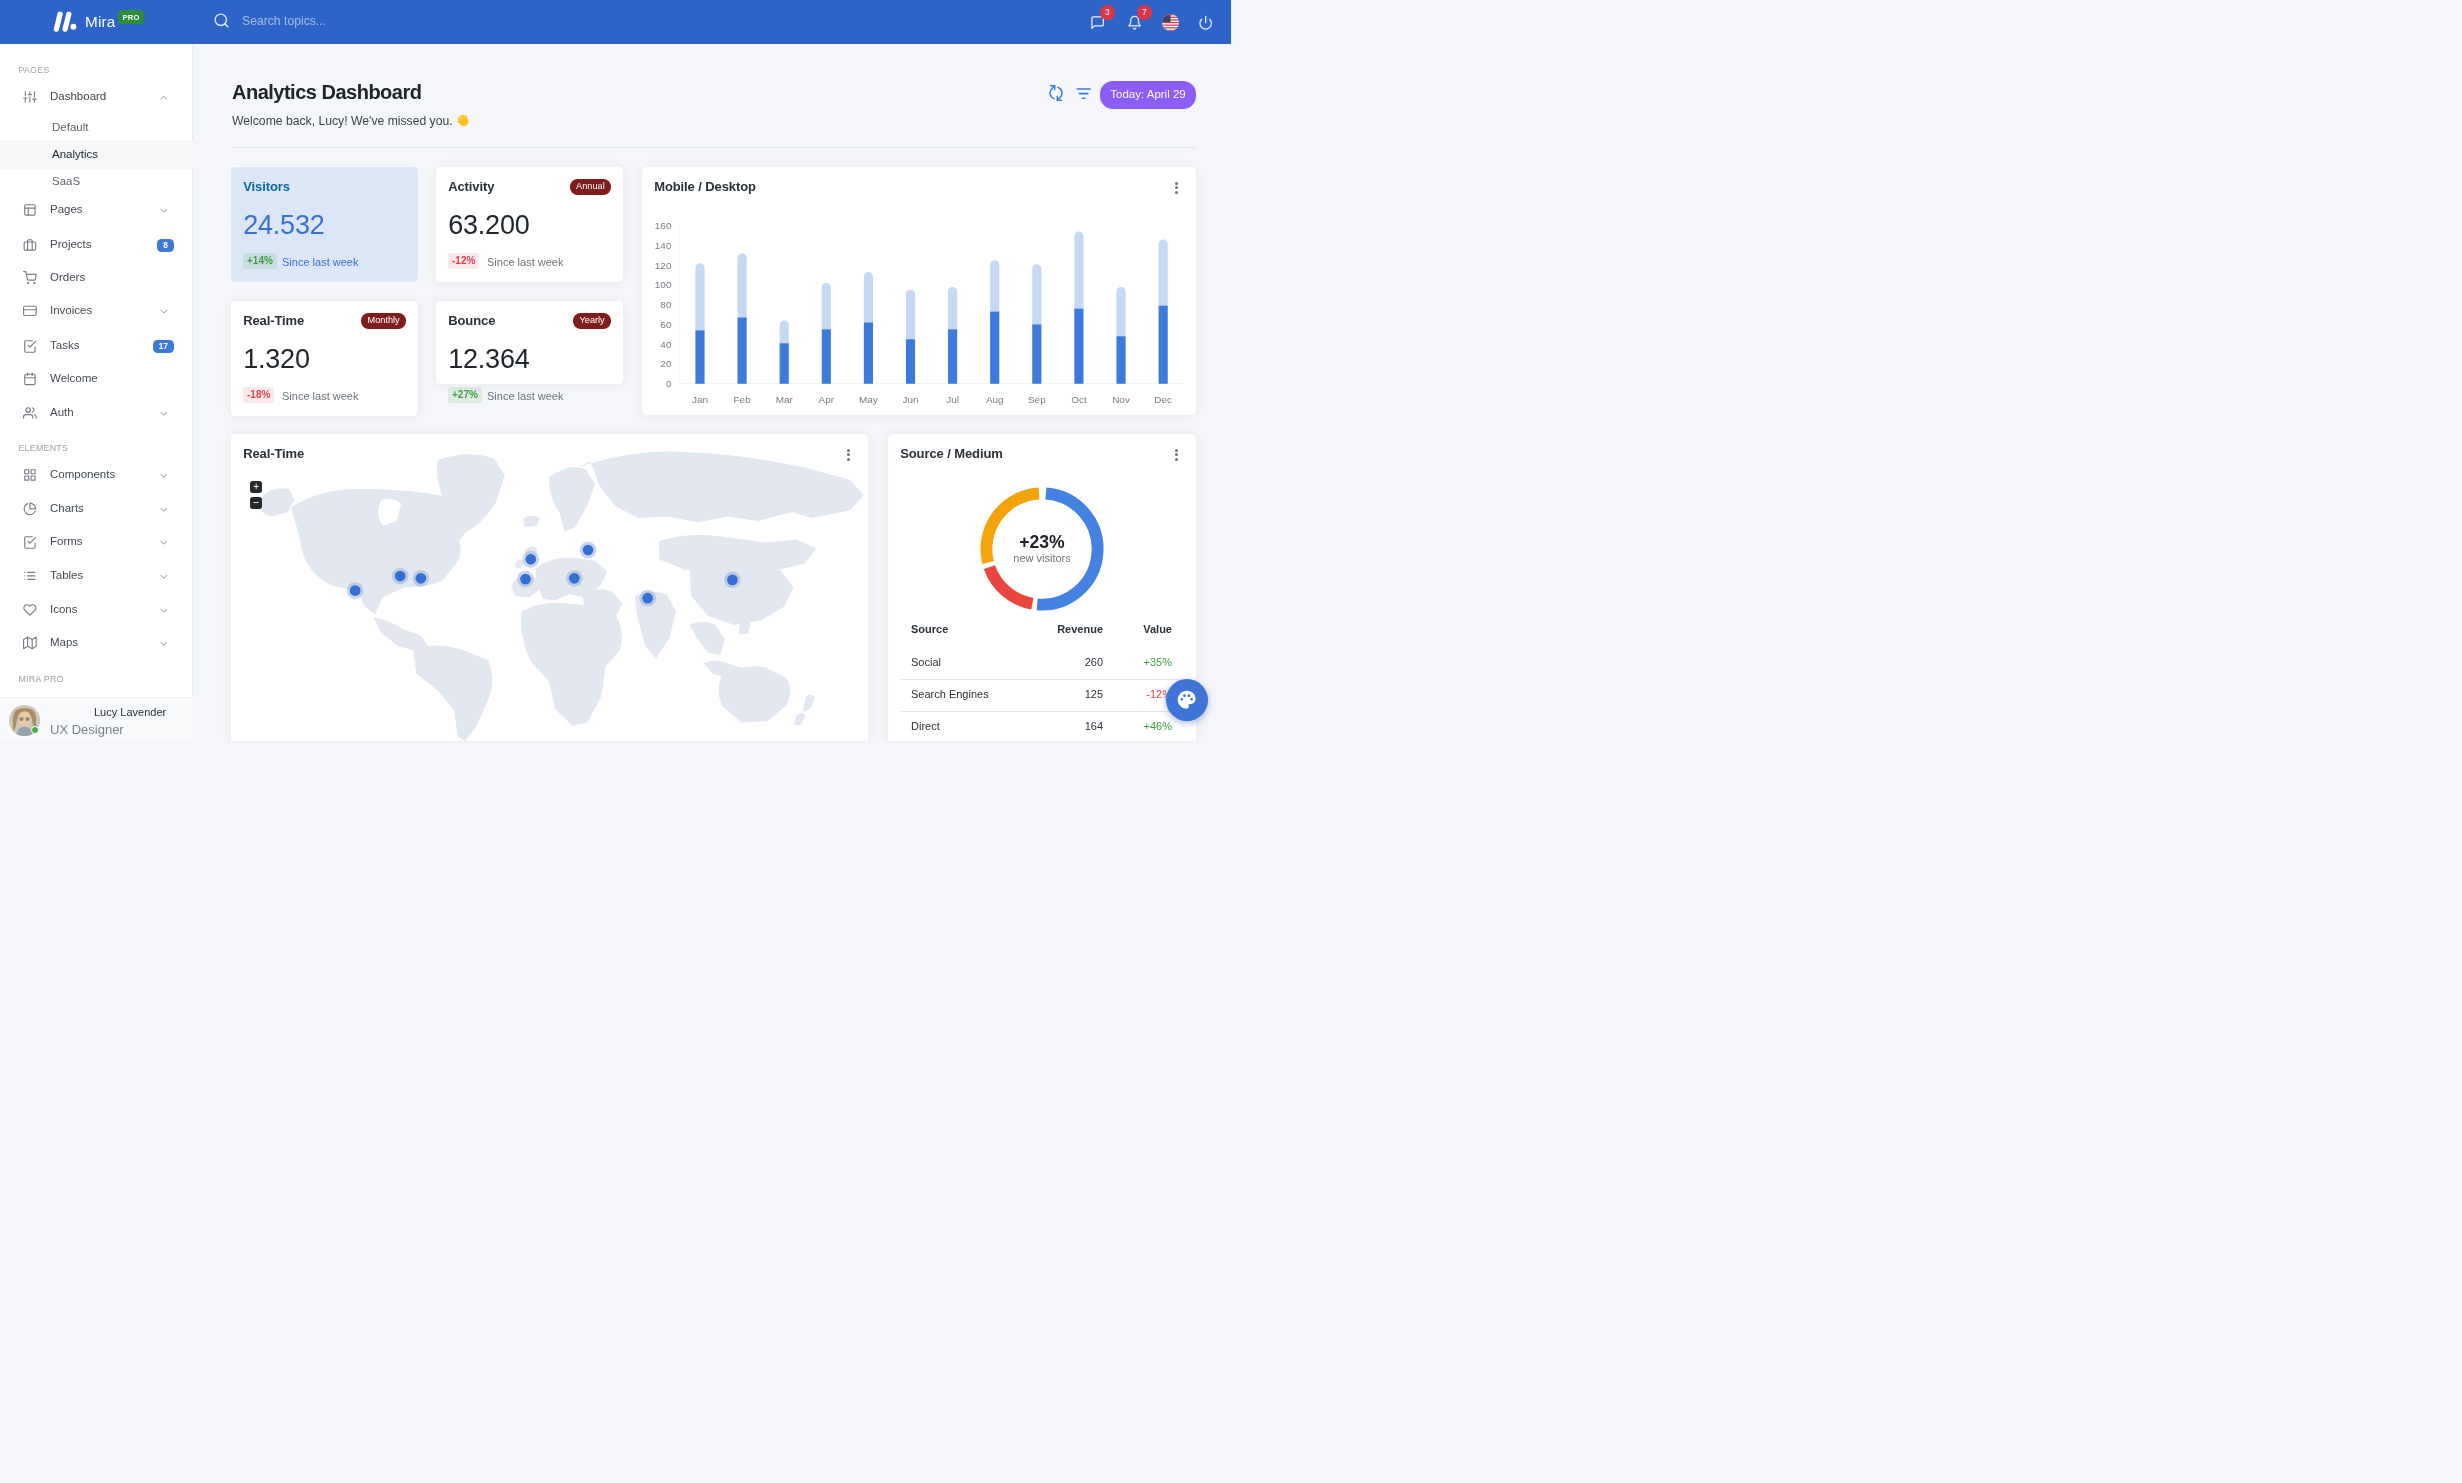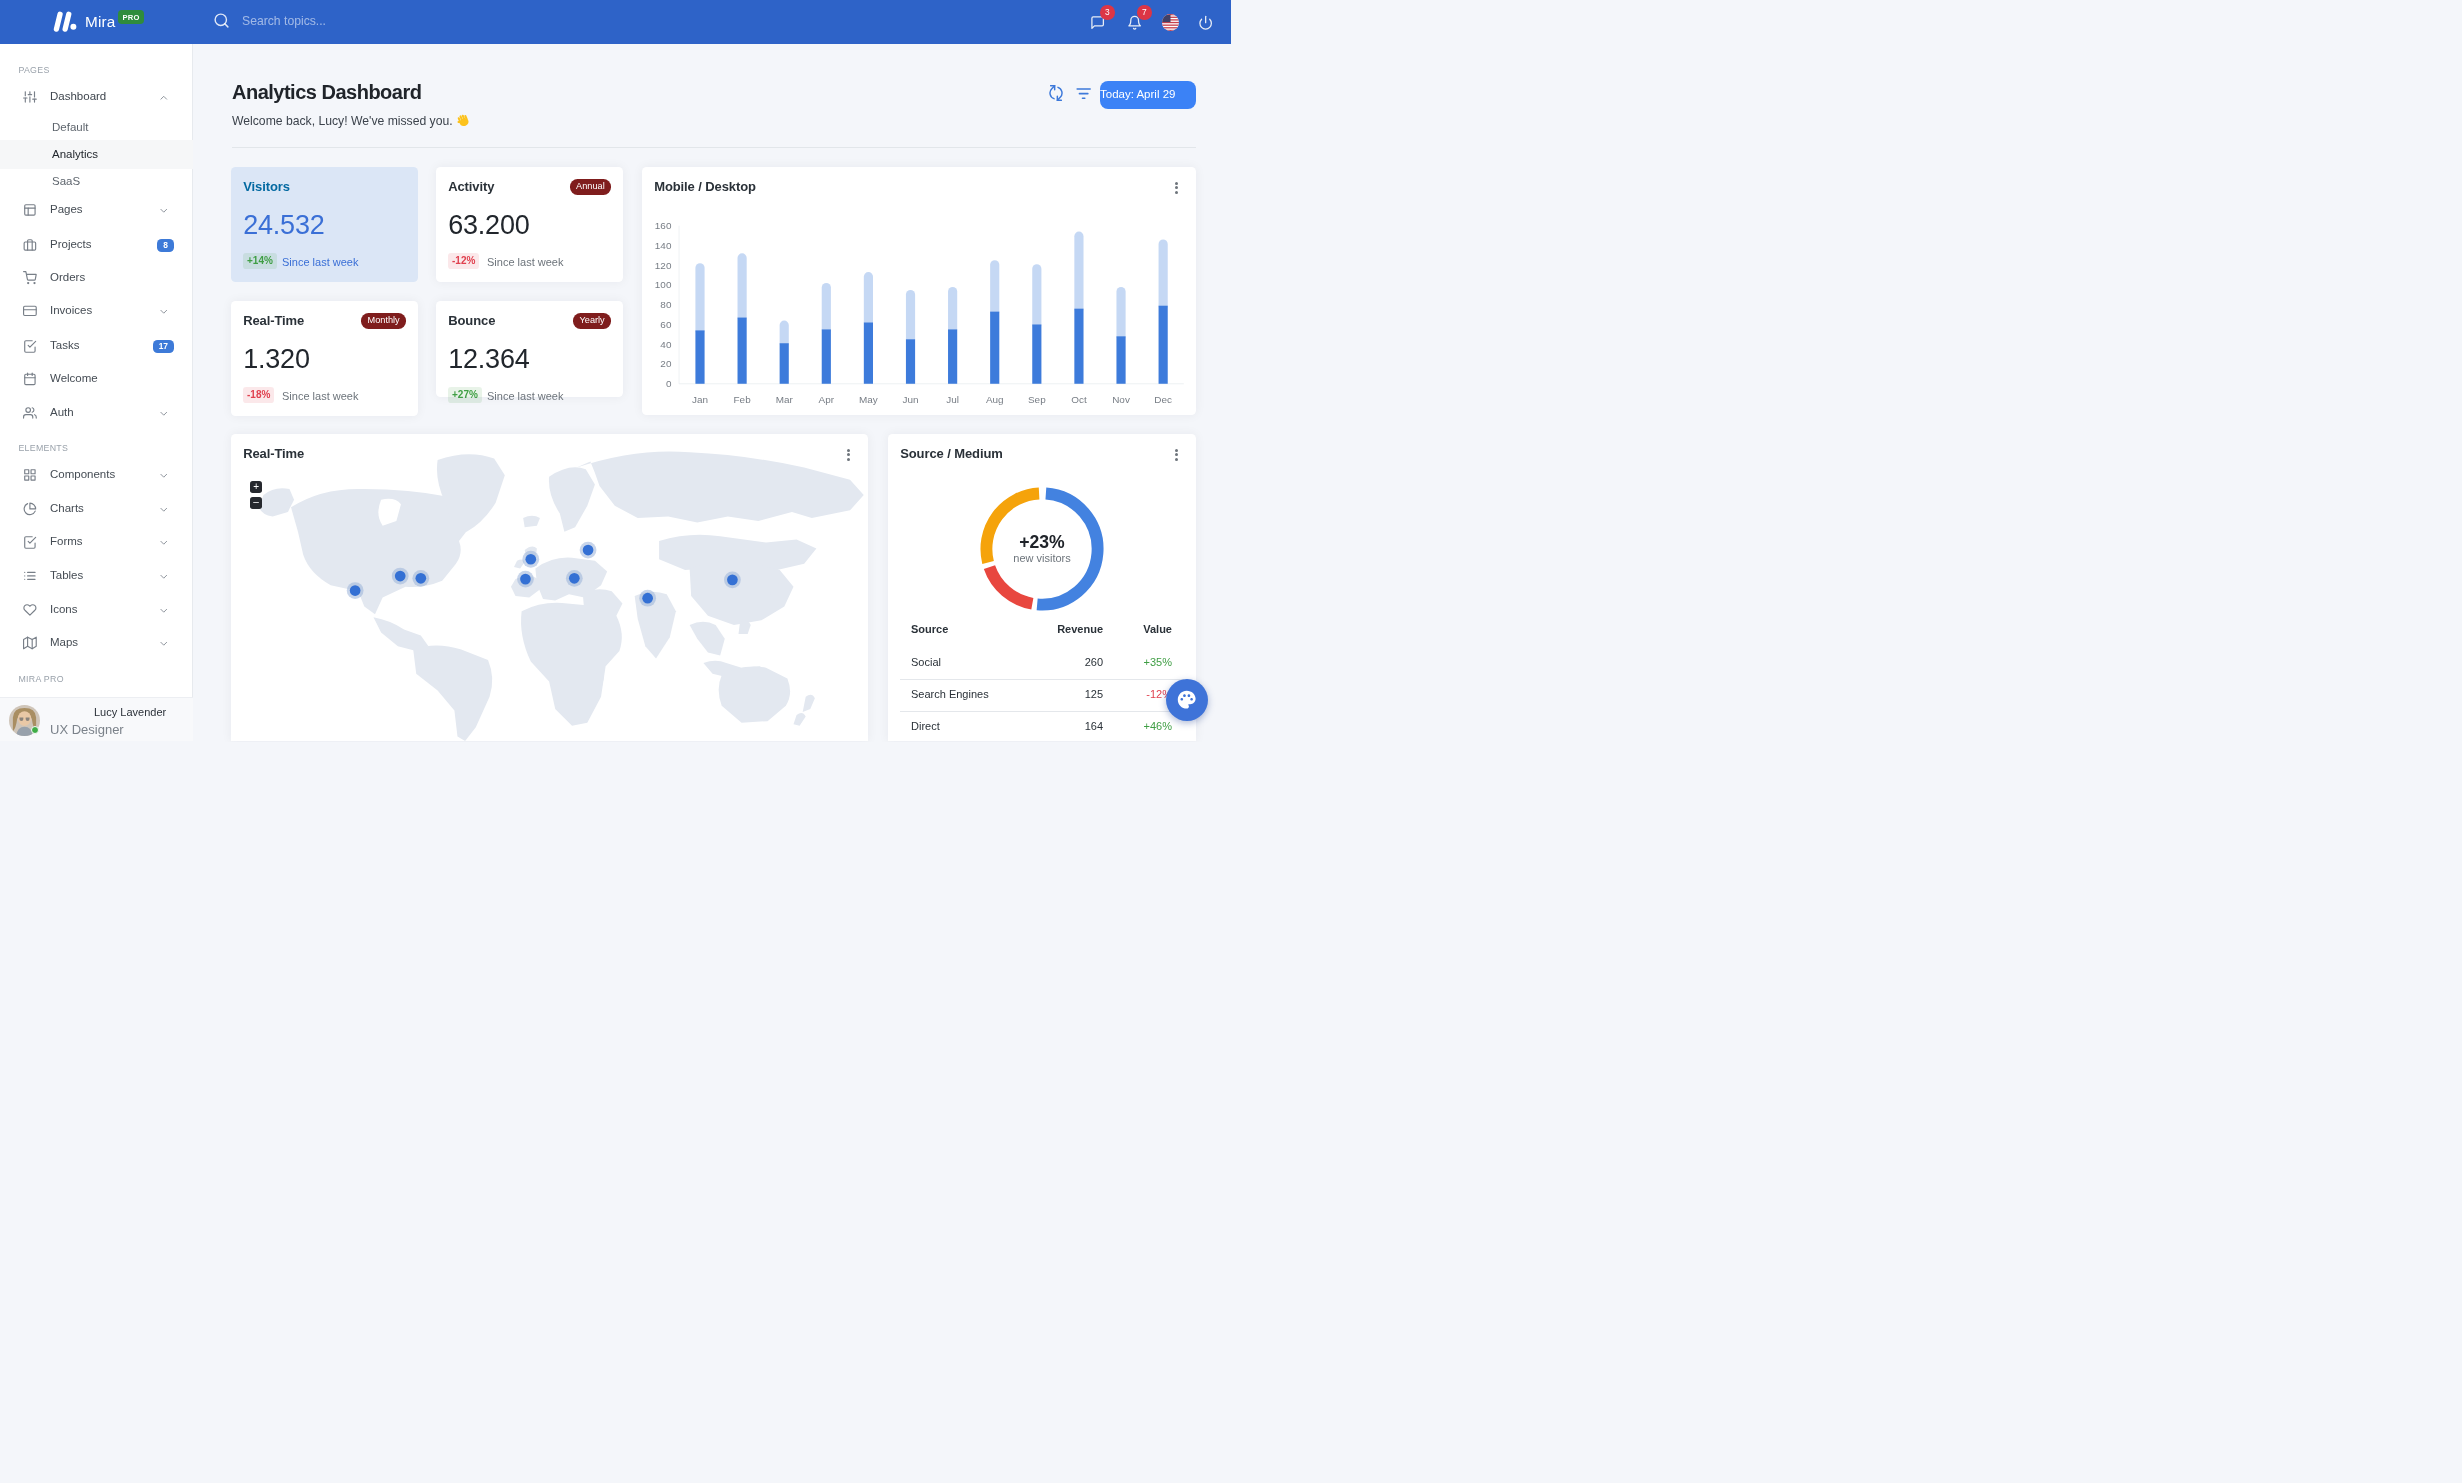--- a/index.html
+++ b/index.html
@@ -25,21 +25,21 @@
 .sb-item .ic { position:absolute; left:23px; top:8.4px; width:13.8px; height:13.8px; color:#787f88; }
 .sb-item .tx { position:absolute; left:50px; top:7.6px; font-size:11.5px; color:#454c54; }
 .sb-sub { position:absolute; left:52px; font-size:11.5px; color:#5e656d; }
 .sb-chev { position:absolute; left:158px; top:10px; width:11.5px; height:11.5px; color:#8a9099; }
 .sb-badge { position:absolute; background:#3d7ad8; color:#fff; font-size:8.4px; font-weight:700; border-radius:4.6px; text-align:center; }
 #active-item { position:absolute; left:0; top:96px; width:193px; height:29px; background:#f6f7f8; }
 #sb-footer { position:absolute; left:0; top:653px; width:193px; height:44px; background:#f8f9fb; border-top:0.8px solid #eceef2; }
 h1.title { position:absolute; left:232px; top:81px; font-size:20px; font-weight:700; color:#20242a; letter-spacing:-0.5px; }
 #subtitle { position:absolute; left:232px; top:113px; font-size:12.2px; color:#3c434c; }
 #hr { position:absolute; left:232px; top:147px; width:964px; height:0.8px; background:#e2e6ea; }
-#btn-today { position:absolute; left:1100px; top:81px; width:96px; height:27.5px; background:#3b82f6; border-radius:8px; color:#fff; font-size:11.5px; line-height:27.5px; }
+#btn-today { position:absolute; left:1100px; top:81px; width:96px; height:27.5px; background:#8b5cf6; border-radius:13px; color:#fff; font-size:11.5px; text-align:center; line-height:27.5px; }
 #ico-refresh { position:absolute; left:1048px; top:85px; color:#3d79da; }
 #ico-filter { position:absolute; left:1076px; top:86px; color:#3d79da; }
 .card { position:absolute; background:#fff; border-radius:4.6px; box-shadow:0 0 10.7px 0 rgba(33,40,50,.06); }
 .ctitle { position:absolute; left:12.2px; top:11.5px; font-size:13px; font-weight:700; color:#2a3138; letter-spacing:-0.1px; }
 .dots3 { position:absolute; width:3.1px; height:3.1px; border-radius:50%; background:#6d747b; }
 .statnum { position:absolute; left:12.2px; top:43px; font-size:27px; font-weight:500; color:#21262c; letter-spacing:-0.2px; }
 .pillbadge { position:absolute; right:12.2px; top:12.2px; background:#7f1d1d; color:#fff; font-size:9.2px; padding:2.3px 6.1px 3.1px; border-radius:7.6px; }
 .pct { position:absolute; left:12.2px; top:86px; font-size:10px; font-weight:700; padding:2.3px 3.8px 3.1px; border-radius:3.1px; }
 .pct.up { color:#3f9e44; background:rgba(63,158,68,.12); }
 .pct.down { color:#e0414f; background:rgba(224,65,79,.12); }
@@ -316,21 +316,21 @@
   <div class="pct down">-12%</div>
   <div class="since">Since last week</div>
 </div>
 <div class="card" style="left:231px; top:301px; width:187px; height:115px;">
   <div class="ctitle">Real-Time</div>
   <div class="pillbadge">Monthly</div>
   <div class="statnum">1.320</div>
   <div class="pct down">-18%</div>
   <div class="since">Since last week</div>
 </div>
-<div class="card" style="left:436px; top:301px; width:187px; height:96px;">
+<div class="card" style="left:436px; top:301px; width:187px; height:83px;">
   <div class="ctitle">Bounce</div>
   <div class="pillbadge">Yearly</div>
   <div class="statnum">12.364</div>
   <div class="pct up">+27%</div>
   <div class="since">Since last week</div>
 </div>
 
 <div class="card" id="barcard" style="left:642px; top:167px; width:554px; height:248px;">
   <div class="ctitle">Mobile / Desktop</div>
   <div class="dots3" style="left:533px; top:14.5px;"></div>

